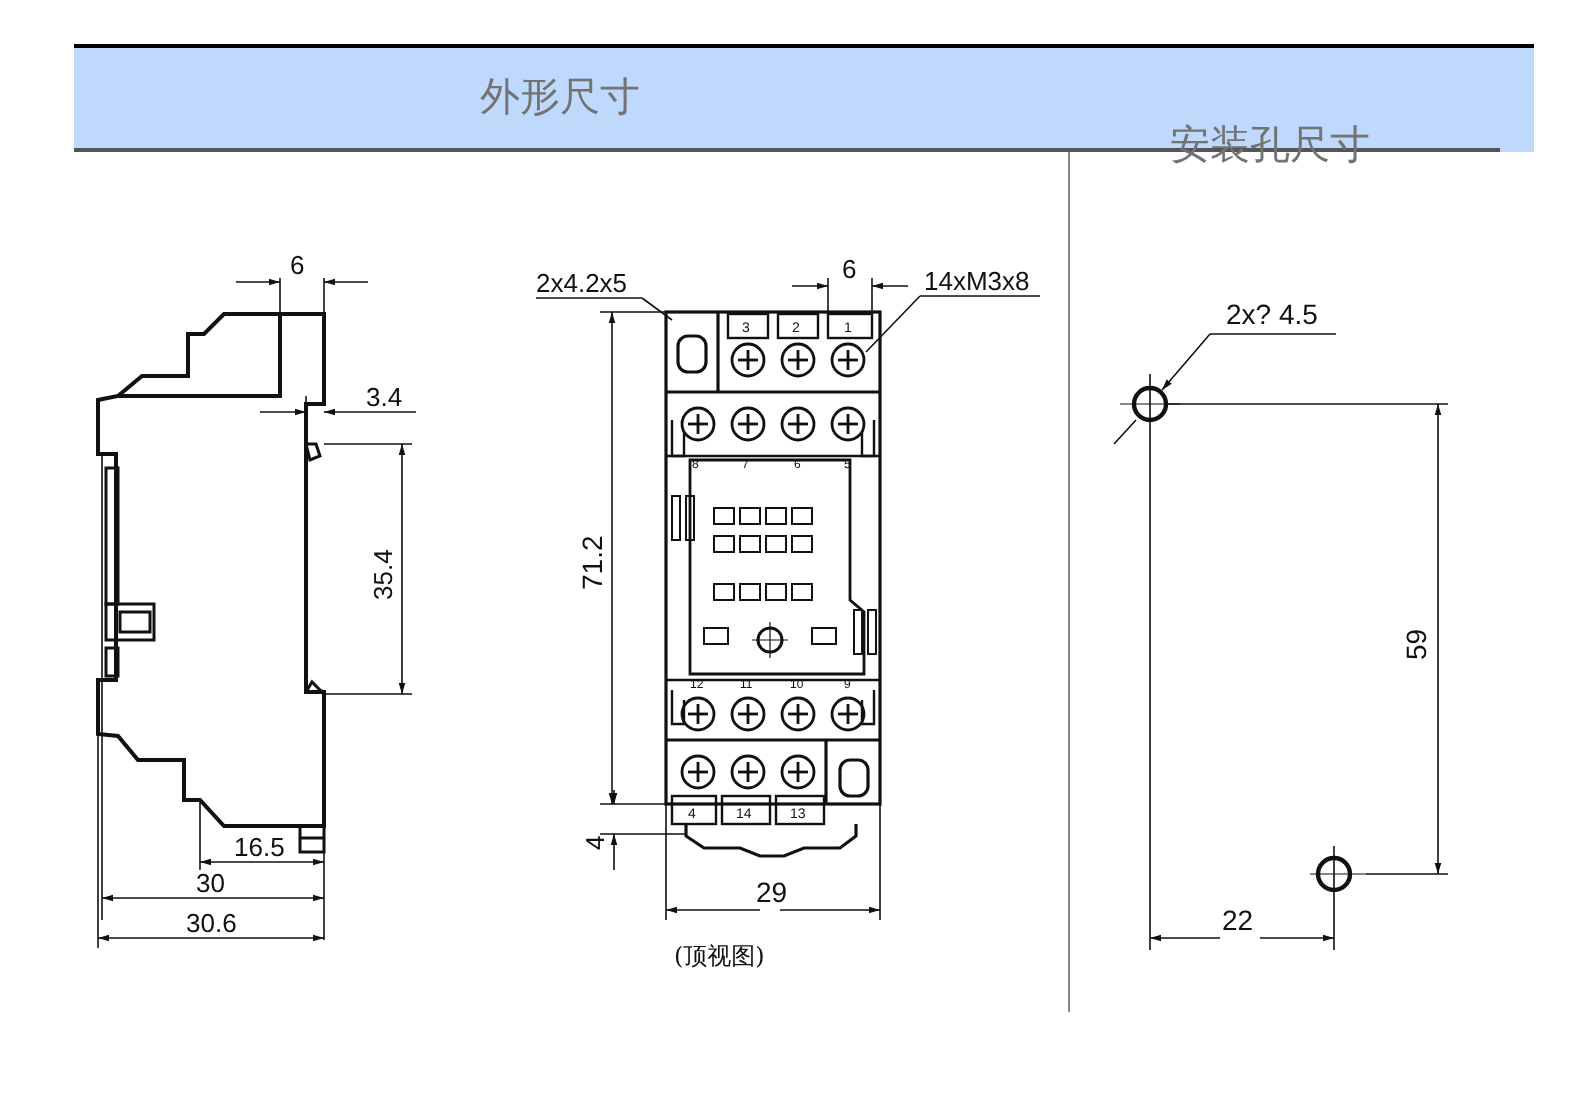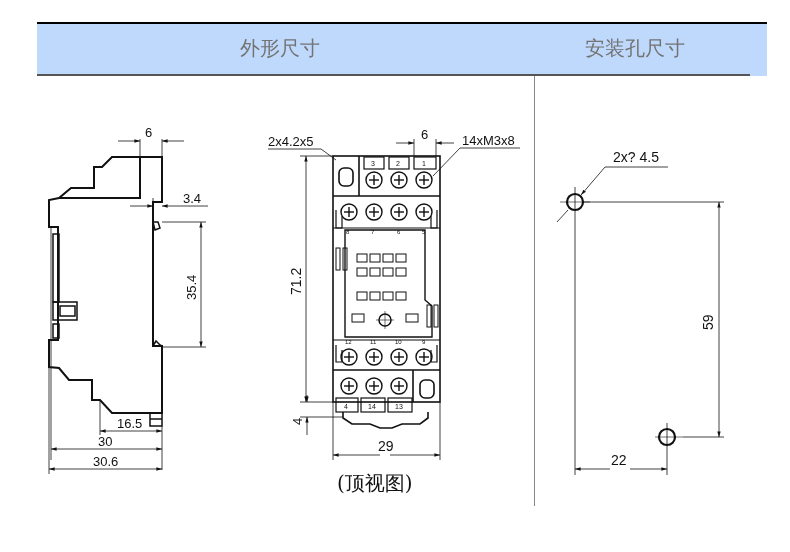--- a/index.html
+++ b/index.html
@@ -3,29 +3,29 @@
 <meta charset="utf-8">
 <style>
   html, body { margin:0; padding:0; background:#ffffff; }
   body { width:790px; height:552px; position:relative; overflow:hidden; font-family:"DejaVu Sans", sans-serif; }
   .header { position:absolute; left:37px; top:22px; width:730px; height:52px; background:#bfd9fd; border-top:2px solid #000; }
   .header-bottom { position:absolute; left:37px; top:74px; width:713px; height:2px; background:#555; }
   .h-title { position:absolute; top:35px; font-size:20px; color:#737373; font-family:"DejaVu Serif", serif; }
   .divider { position:absolute; left:534px; top:76px; width:1px; height:430px; background:#888; }
   svg { position:absolute; left:0; top:0; }
   svg text { font-family:"Liberation Sans", sans-serif; fill:#111; }
-  .caption { position:absolute; left:337px; top:470px; font-size:20px; color:#111; font-family:"DejaVu Serif", serif; }
+  .caption { position:absolute; left:337px; top:470px; font-size:12px; color:#111; font-family:"DejaVu Serif", serif; }
 </style>
 </head>
 <body>
 
 <div class="header"></div>
 <div class="header-bottom"></div>
 <div class="h-title" style="left:240px;">外形尺寸</div>
-<div class="h-title" style="left:585px;">安装孔尺寸</div>
+<div class="h-title" style="left:585px;margin-top:24px;">安装孔尺寸</div>
 <div class="divider"></div>
 
 <svg width="790" height="552" viewBox="0 0 790 552">
   <defs>
     <marker id="arr" viewBox="0 0 10 10" refX="10" refY="5" markerWidth="7" markerHeight="7" orient="auto-start-reverse">
       <path d="M0,2 L10,5 L0,8 z" fill="#111"></path>
     </marker>
   </defs>
 
   <g fill="none" stroke="#111" stroke-width="2">

